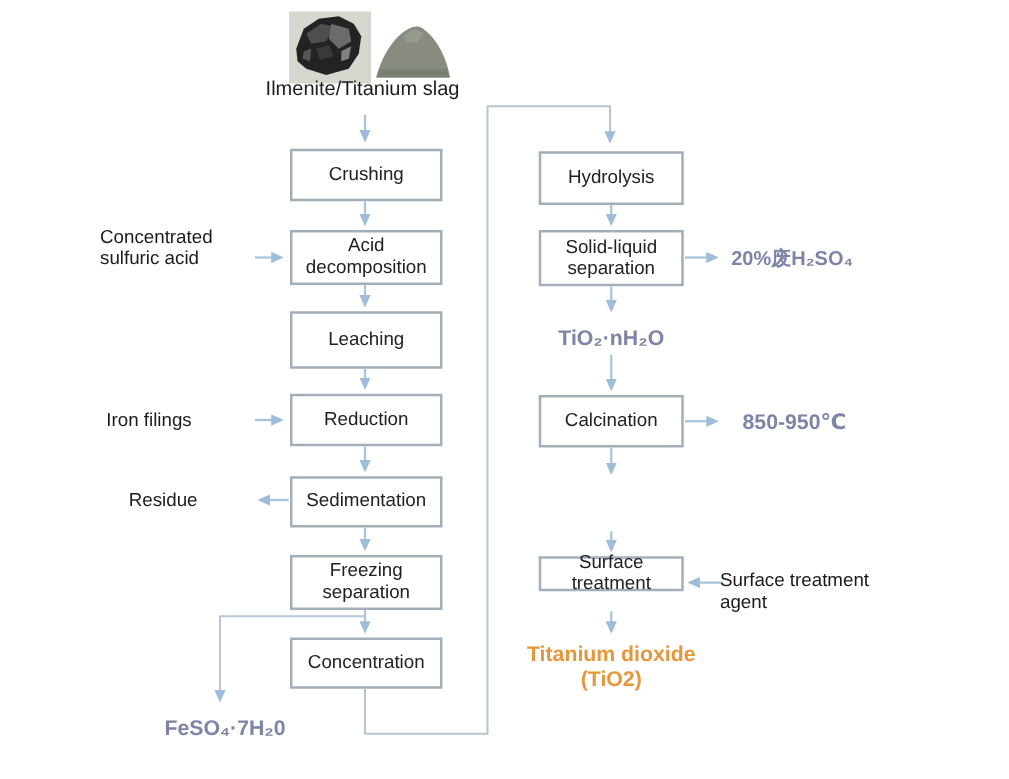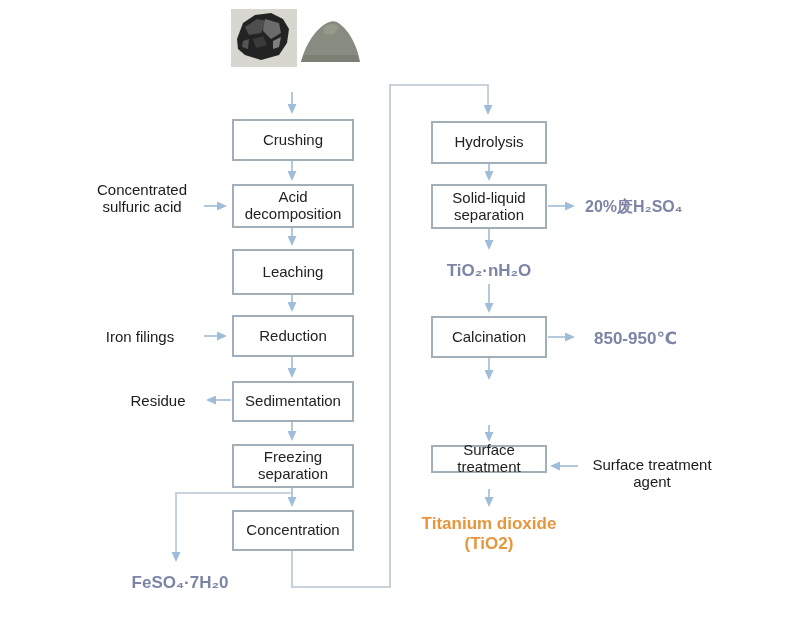--- a/index.html
+++ b/index.html
@@ -19,21 +19,20 @@
     background:#ffffff;
     display:flex;align-items:center;justify-content:center;
     text-align:center;
     font-size:15px;line-height:1.12;
     color:#222222;
   }
   .lbl{
     position:absolute;
     font-size:15px;line-height:17px;
     color:#1b1b1b;
-    text-align:center;
   }
   .chem{
     position:absolute;
     font-weight:bold;
     color:#7d84a6;
     font-size:16px;
     text-align:center;
     white-space:nowrap;
   }
   .chem.big{font-size:17px;}
@@ -98,20 +97,21 @@
     <path d="M22,30 L32,27 L36,36 L25,39 Z" fill="#3a3a3a"></path>
     <path d="M12,32 L18,30 L17,40 L11,38 Z" fill="#555555"></path>
     <path d="M42,32 L50,28 L48,38 L42,40 Z" fill="#808080"></path>
   </svg>
   <svg class="photo" style="left:297px;top:15px;" width="66" height="50" viewBox="0 0 66 50">
     <path d="M4,47 C8,31 18,14 30,8 C36,5 40,6 44,10 C54,18 61,34 63,47 Z" fill="#888c80"></path>
     <path d="M4,47 L63,47 L60,40 L7,40 Z" fill="#757a6d" opacity="0.65"></path>
     <path d="M26,13 C32,8 38,8 42,12 L37,19 L28,19 Z" fill="#9ba191" opacity="0.7"></path>
   </svg>
 
+  <div class="feed-label">Ilmenite/Titanium slag</div>
 
   <div class="box" style="left:232px;top:119px;width:122px;height:42px;">Crushing</div>
   <div class="box" style="left:232px;top:184px;width:122px;height:44px;">Acid decomposition</div>
   <div class="box" style="left:232px;top:249px;width:122px;height:46px;">Leaching</div>
   <div class="box" style="left:232px;top:315px;width:122px;height:42px;">Reduction</div>
   <div class="box" style="left:232px;top:444px;width:122px;height:44px;">Freezing separation</div>
   <div class="box" style="left:232px;top:381px;width:122px;height:41px;">Sedimentation</div>
   <div class="box" style="left:232px;top:510px;width:122px;height:41px;">Concentration</div>
 
   <div class="box" style="left:431px;top:184px;width:116px;height:45px;">Solid-liquid separation</div>

